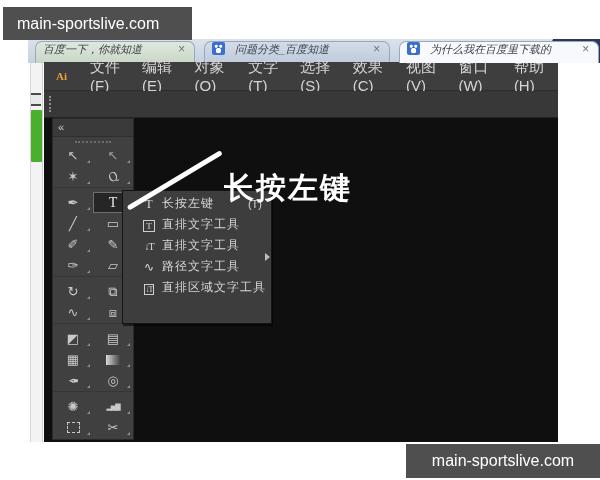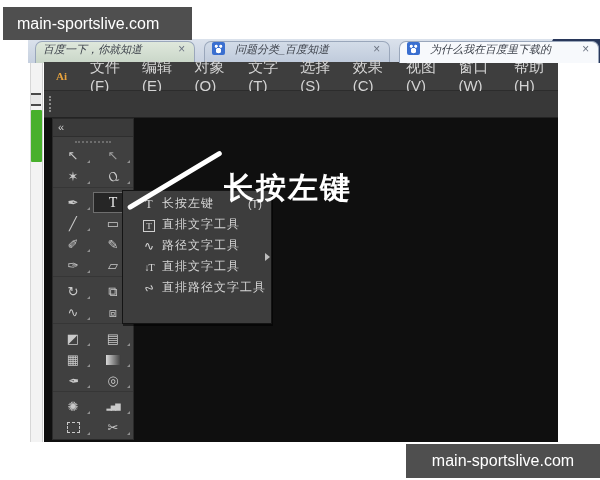--- a/index.html
+++ b/index.html
@@ -255,32 +255,32 @@
           <span class="flabel">长按左键</span>
           <span class="fshort">(T)</span>
         </div>
         <div class="frow">
           <span class="fmark"></span>
           <span class="fi fi-area"></span>
           <span class="flabel">直排文字工具</span>
         </div>
         <div class="frow">
           <span class="fmark"></span>
+          <span class="fi fi-vt"></span>
+          <span class="flabel">直排文字工具</span>
+        </div>
+        <div class="frow">
+          <span class="fmark"></span>
           <span class="fi fi-path"></span>
           <span class="flabel">路径文字工具</span>
         </div>
         <div class="frow">
           <span class="fmark"></span>
-          <span class="fi fi-vt"></span>
-          <span class="flabel">直排文字工具</span>
-        </div>
-        <div class="frow">
-          <span class="fmark"></span>
-          <span class="fi fi-vpath"></span>
-          <span class="flabel">直排路径文字工具</span>
+          <span class="fi fi-varea"></span>
+          <span class="flabel">直排区域文字工具</span>
         </div>
         <span class="fl-arrow"></span>
       </div>
 
       <div class="anno-line"></div>
       <div class="anno-text">长按左键</div>
 
     </div>
   </div>
 

